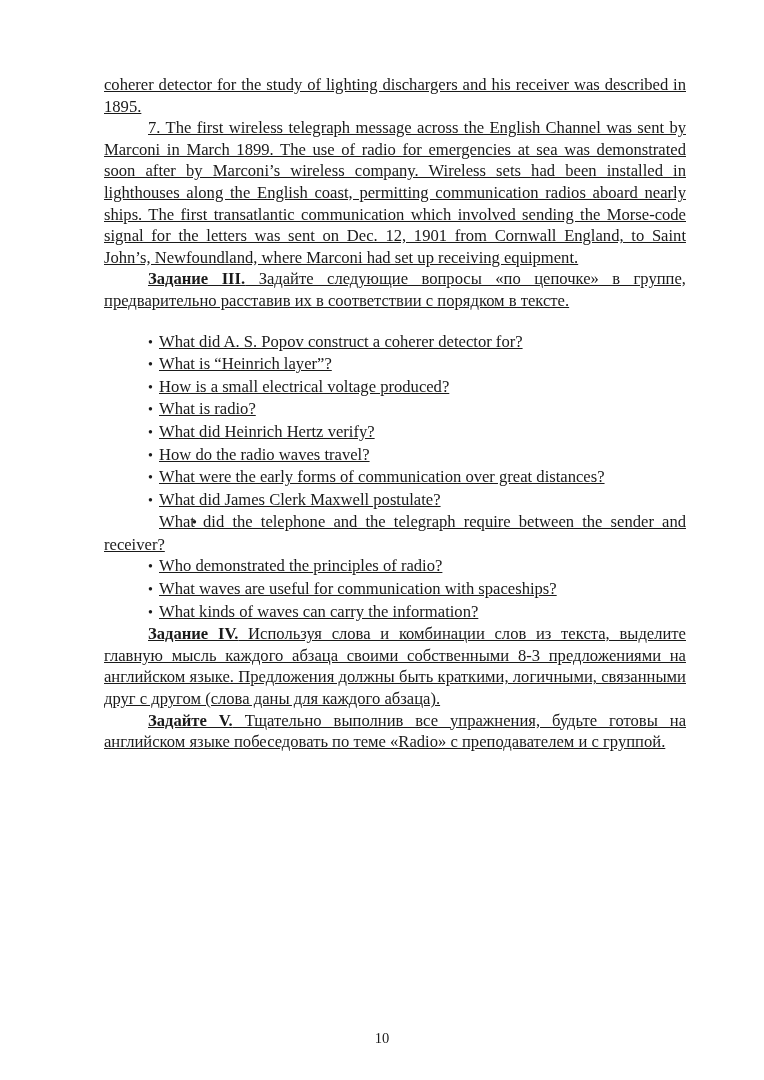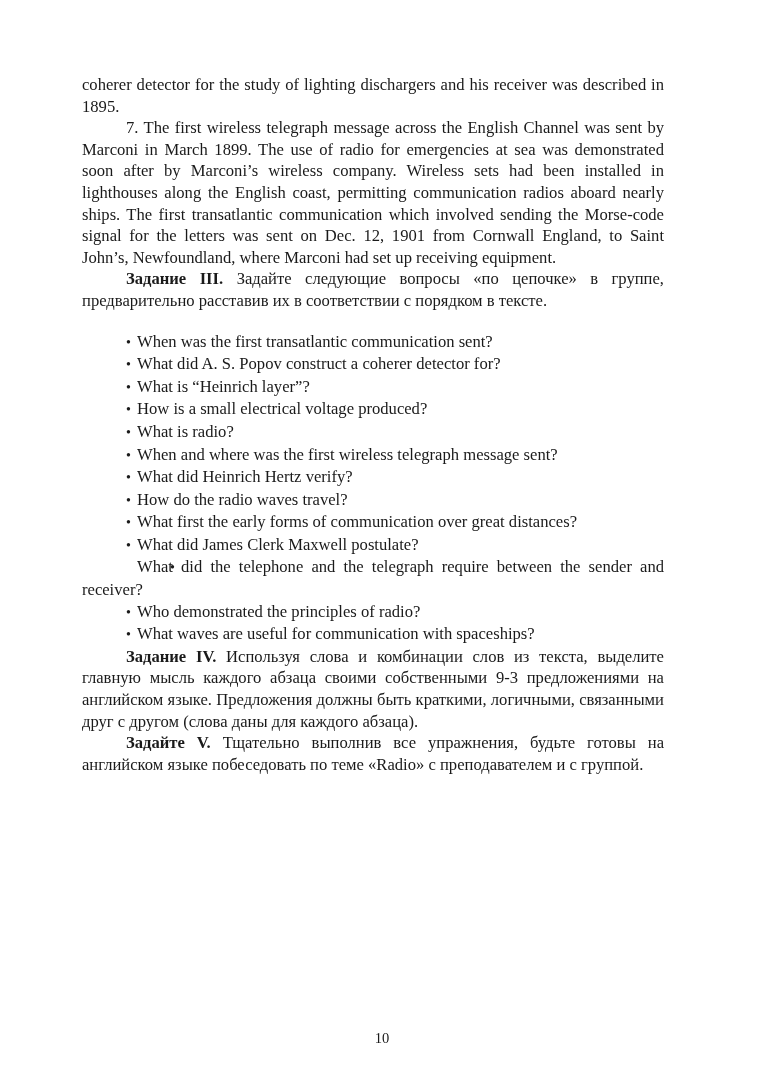--- a/index.html
+++ b/index.html
@@ -12,23 +12,24 @@
       height: 1080px;
       position: relative;
       overflow: hidden;
       font-family: "Liberation Serif", "DejaVu Serif", serif;
       color: #1a1a1a;
       font-size: 16.6px;
       line-height: 21.6px;
     }
     .page {
       position: absolute;
-      left: 82px;
+      left: 104px;
       top: 74px;
       width: 582px;
+      text-decoration: underline;
     }
     p {
       margin: 0;
       text-align: justify;
     }
     .indent {
       text-indent: 44px;
     }
     .gap {
     }
@@ -69,33 +70,32 @@
 <body>
 
 <div class="page">
   <p>coherer detector for the study of lighting dischargers and his receiver was described in 1895.</p>
 
   <p class="indent gap">7. The first wireless telegraph message across the English Channel was sent by Marconi in March 1899. The use of radio for emergencies at sea was demonstrated soon after by Marconi’s wireless company. Wireless sets had been installed in lighthouses along the English coast, permitting communication radios aboard nearly ships. The first transatlantic communication which involved sending the Morse-code signal for the letters was sent on Dec. 12, 1901 from Cornwall England, to Saint John’s, Newfoundland, where Marconi had set up receiving equipment.</p>
 
   <p class="indent gap"><span class="bold">Задание III.</span><span> Задайте следующие вопросы «по цепочке» в группе, предварительно расставив их в соответствии с порядком в тексте.</span></p>
 
   <ul class="bullets">
-    <li><span class="dot">•</span><span>When was the first transatlantic communication sent?</span></li>
     <li><span class="dot">•</span><span>What did A. S. Popov construct a coherer detector for?</span></li>
     <li><span class="dot">•</span><span>What is “Heinrich layer”?</span></li>
     <li><span class="dot">•</span><span>How is a small electrical voltage produced?</span></li>
     <li><span class="dot">•</span><span>What is radio?</span></li>
-    <li><span class="dot">•</span><span>When and where was the first wireless telegraph message sent?</span></li>
     <li><span class="dot">•</span><span>What did Heinrich Hertz verify?</span></li>
     <li><span class="dot">•</span><span>How do the radio waves travel?</span></li>
-    <li><span class="dot">•</span><span>What first the early forms of communication over great distances?</span></li>
+    <li><span class="dot">•</span><span>What were the early forms of communication over great distances?</span></li>
     <li><span class="dot">•</span><span>What did James Clerk Maxwell postulate?</span></li>
     <li class="wrap"><span class="dot">•</span><span>What did the telephone and the telegraph require between the sender and receiver?</span></li>
     <li><span class="dot">•</span><span>Who demonstrated the principles of radio?</span></li>
     <li><span class="dot">•</span><span>What waves are useful for communication with spaceships?</span></li>
+    <li><span class="dot">•</span><span>What kinds of waves can carry the information?</span></li>
   </ul>
 
-  <p class="indent gap"><span class="bold">Задание IV.</span><span> Используя слова и комбинации слов из текста, выделите главную мысль каждого абзаца своими собственными 9-3 предложениями на английском языке. Предложения должны быть краткими, логичными, связанными друг с другом (слова даны для каждого абзаца).</span></p>
+  <p class="indent gap"><span class="bold">Задание IV.</span><span> Используя слова и комбинации слов из текста, выделите главную мысль каждого абзаца своими собственными 8-3 предложениями на английском языке. Предложения должны быть краткими, логичными, связанными друг с другом (слова даны для каждого абзаца).</span></p>
 
   <p class="indent gap"><span class="bold">Задайте V.</span><span> Тщательно выполнив все упражнения, будьте готовы на английском языке побеседовать по теме «Radio» с преподавателем и с группой.</span></p>
 </div>
 
 <div class="page-number">10</div>
 
 </body></html>

